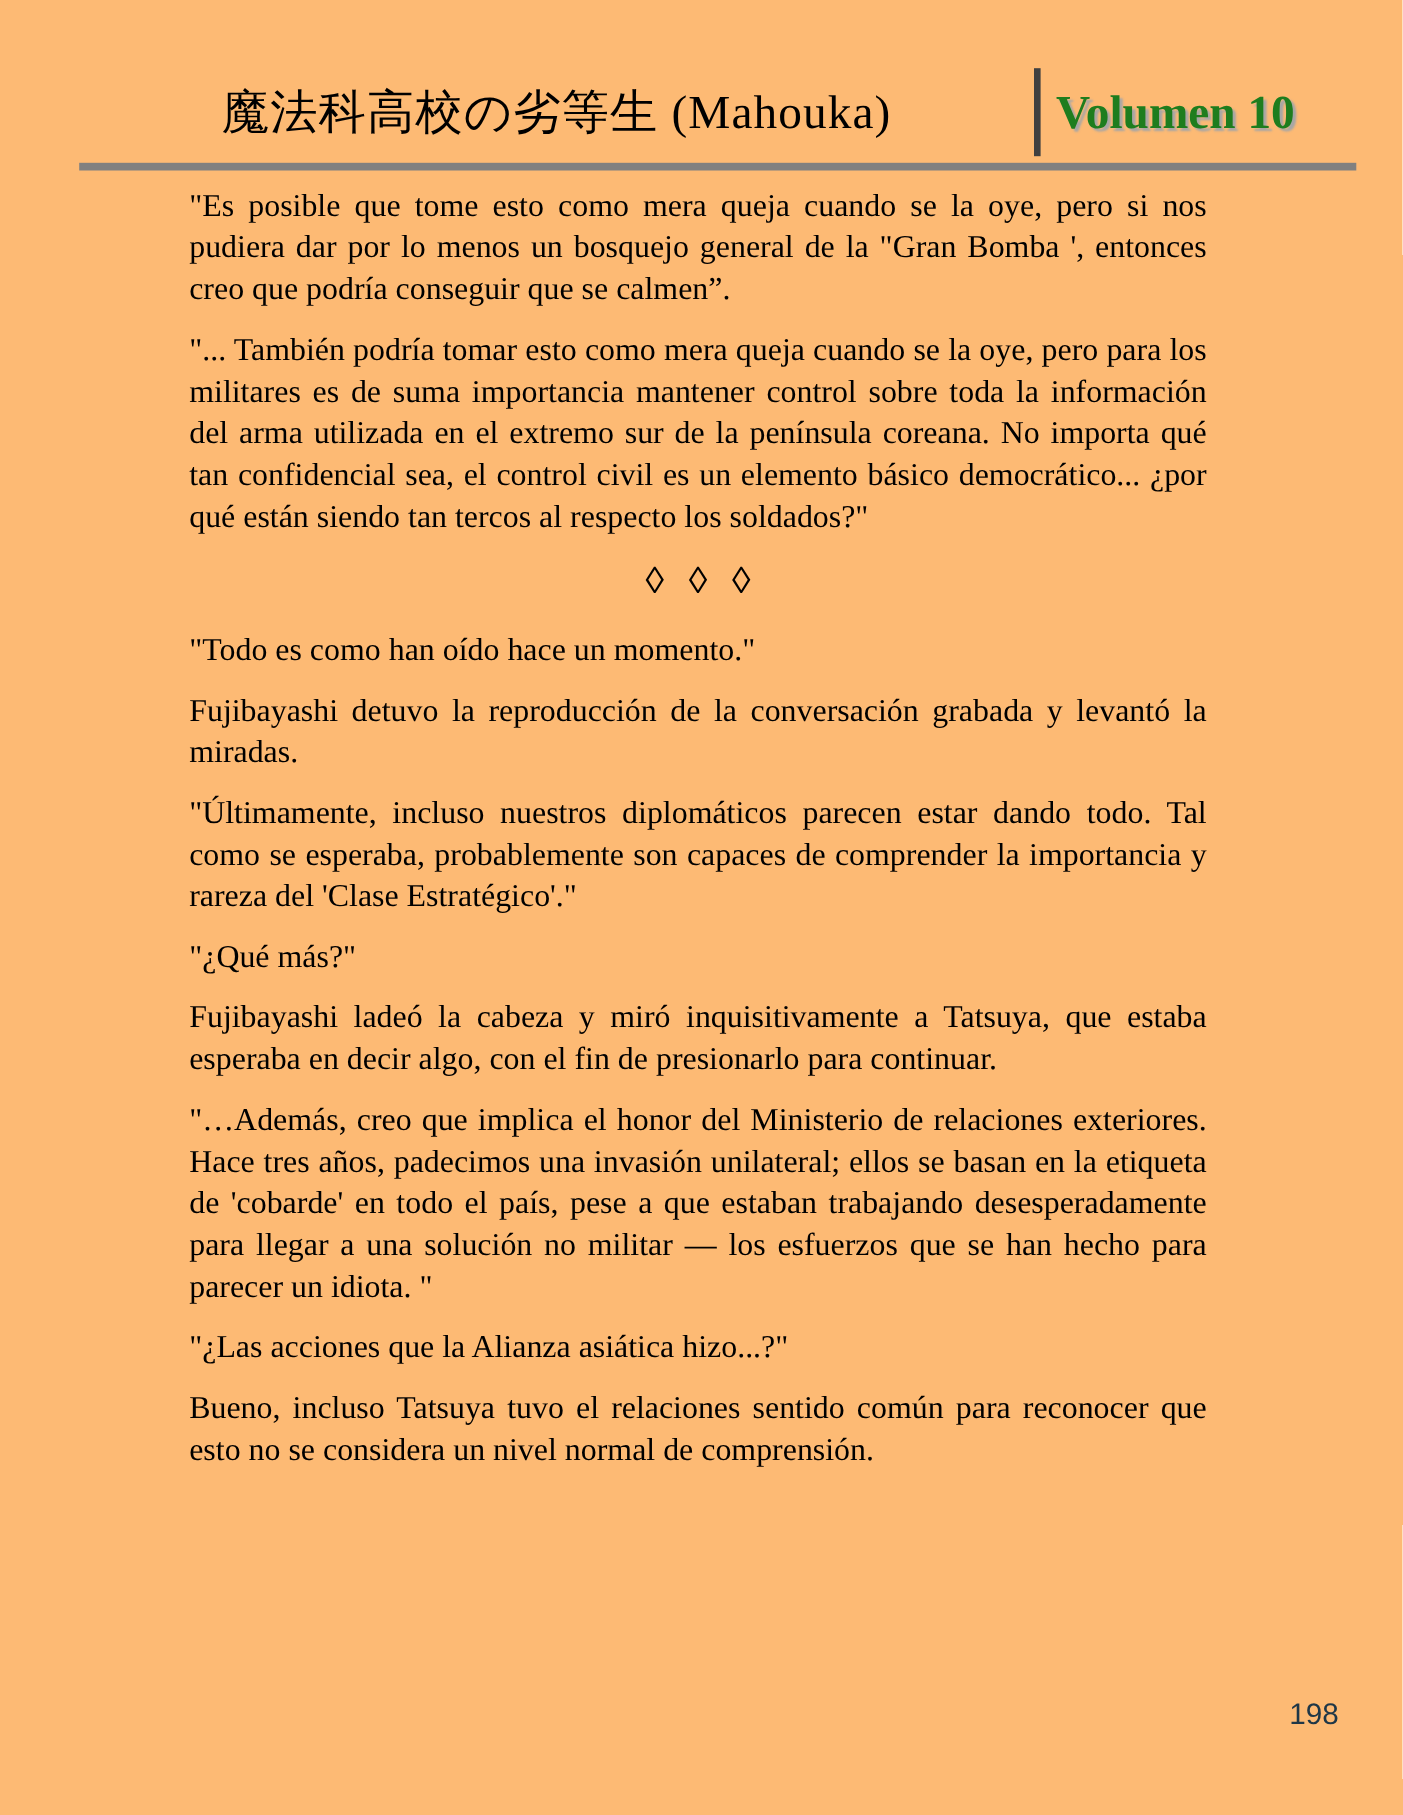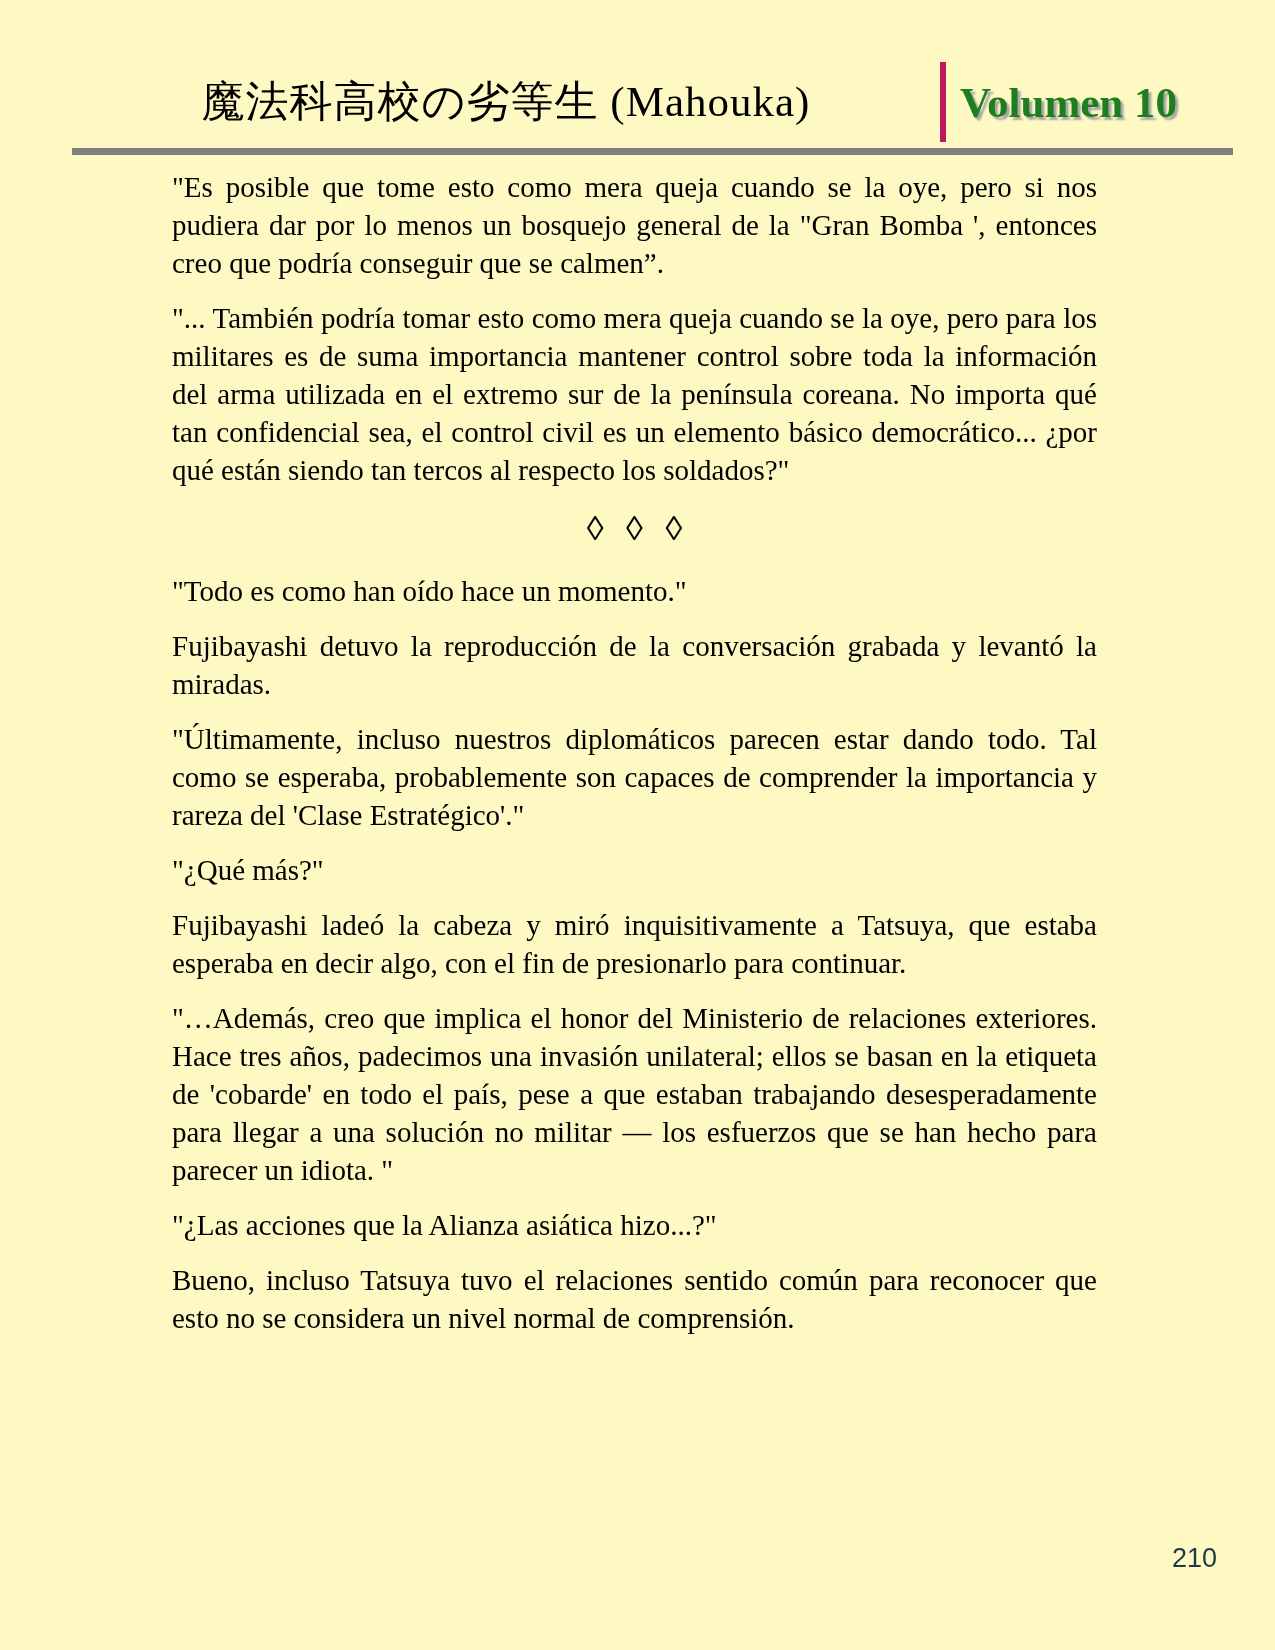--- a/index.html
+++ b/index.html
@@ -1,21 +1,21 @@
 <!DOCTYPE html>
 <html><head>
 <meta charset="utf-8">
 <style>
   * { margin: 0; padding: 0; box-sizing: border-box; }
   html, body { background: #ffffff; }
   .page {
     position: relative;
     width: 1275px;
     height: 1650px;
-    background: #fef9c3;
+    background: #fdba74;
     font-family: "Liberation Serif", serif;
     color: #000000;
     overflow: hidden;
   }
   .header {
     position: absolute;
     top: 62px;
     left: 72px;
     width: 1161px;
     display: flex;
@@ -31,21 +31,21 @@
   }
   .doc-title {
     font-size: 43px;
     font-weight: normal;
     color: #000000;
     letter-spacing: 1px;
     white-space: nowrap;
   }
   .volume-area {
     flex: 1 1 auto;
-    border-left: 6px solid #be185d;
+    border-left: 6px solid #404040;
     padding-left: 14px;
     display: flex;
     align-items: center;
     min-height: 80px;
   }
   .volume-label {
     font-size: 43px;
     font-weight: bold;
     color: #1e7d1e;
     text-shadow: 3px 3px 2px #a6a6a6;
@@ -102,15 +102,15 @@
     <p class="para">"Todo es como han oído hace un momento."</p>
     <p class="para">Fujibayashi detuvo la reproducción de la conversación grabada y levantó la miradas.</p>
     <p class="para">"Últimamente, incluso nuestros diplomáticos parecen estar dando todo. Tal como se esperaba, probablemente son capaces de comprender la importancia y rareza del 'Clase Estratégico'."</p>
     <p class="para">"¿Qué más?"</p>
     <p class="para">Fujibayashi ladeó la cabeza y miró inquisitivamente a Tatsuya, que estaba esperaba en decir algo, con el fin de presionarlo para continuar.</p>
     <p class="para">"…Además, creo que implica el honor del Ministerio de relaciones exteriores. Hace tres años, padecimos una invasión unilateral; ellos se basan en la etiqueta de 'cobarde' en todo el país, pese a que estaban trabajando desesperadamente para llegar a una solución no militar — los esfuerzos que se han hecho para parecer un idiota. "</p>
     <p class="para">"¿Las acciones que la Alianza asiática hizo...?"</p>
     <p class="para">Bueno, incluso Tatsuya tuvo el relaciones sentido común para reconocer que esto no se considera un nivel normal de comprensión.</p>
   </div>
 
-  <div class="page-number">210</div>
+  <div class="page-number">198</div>
 
 </div>
 
 </body></html>

